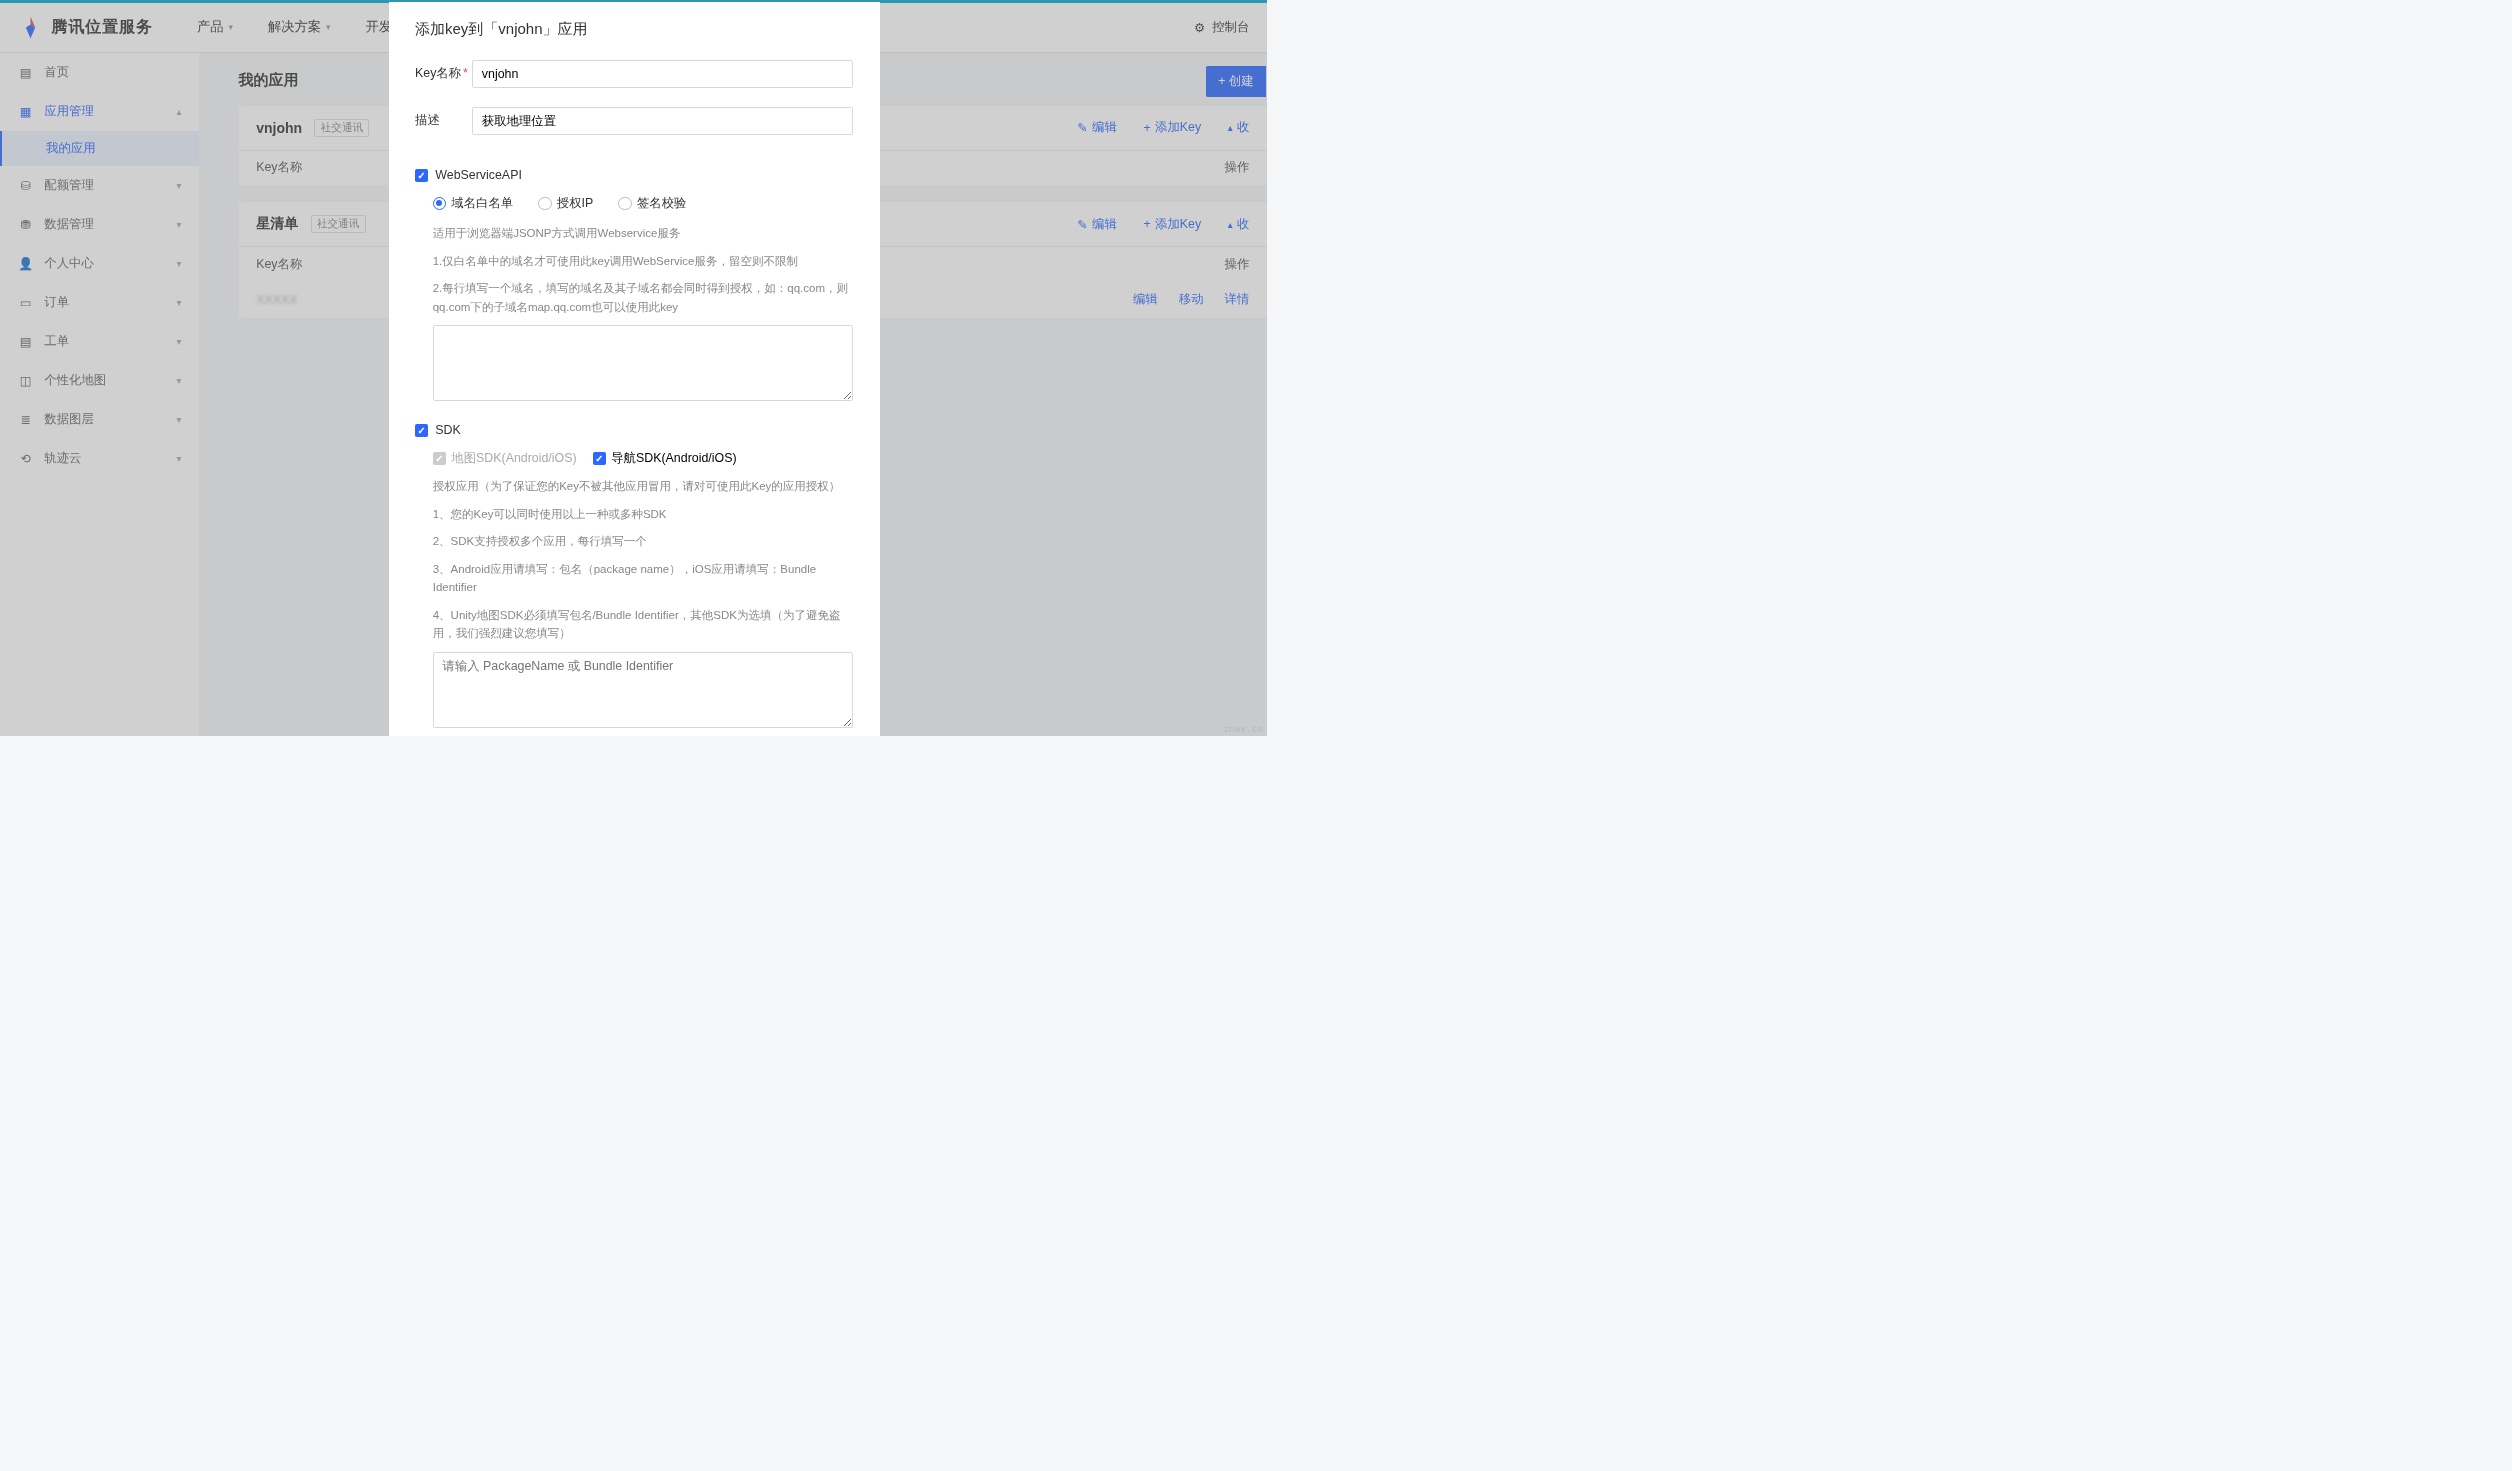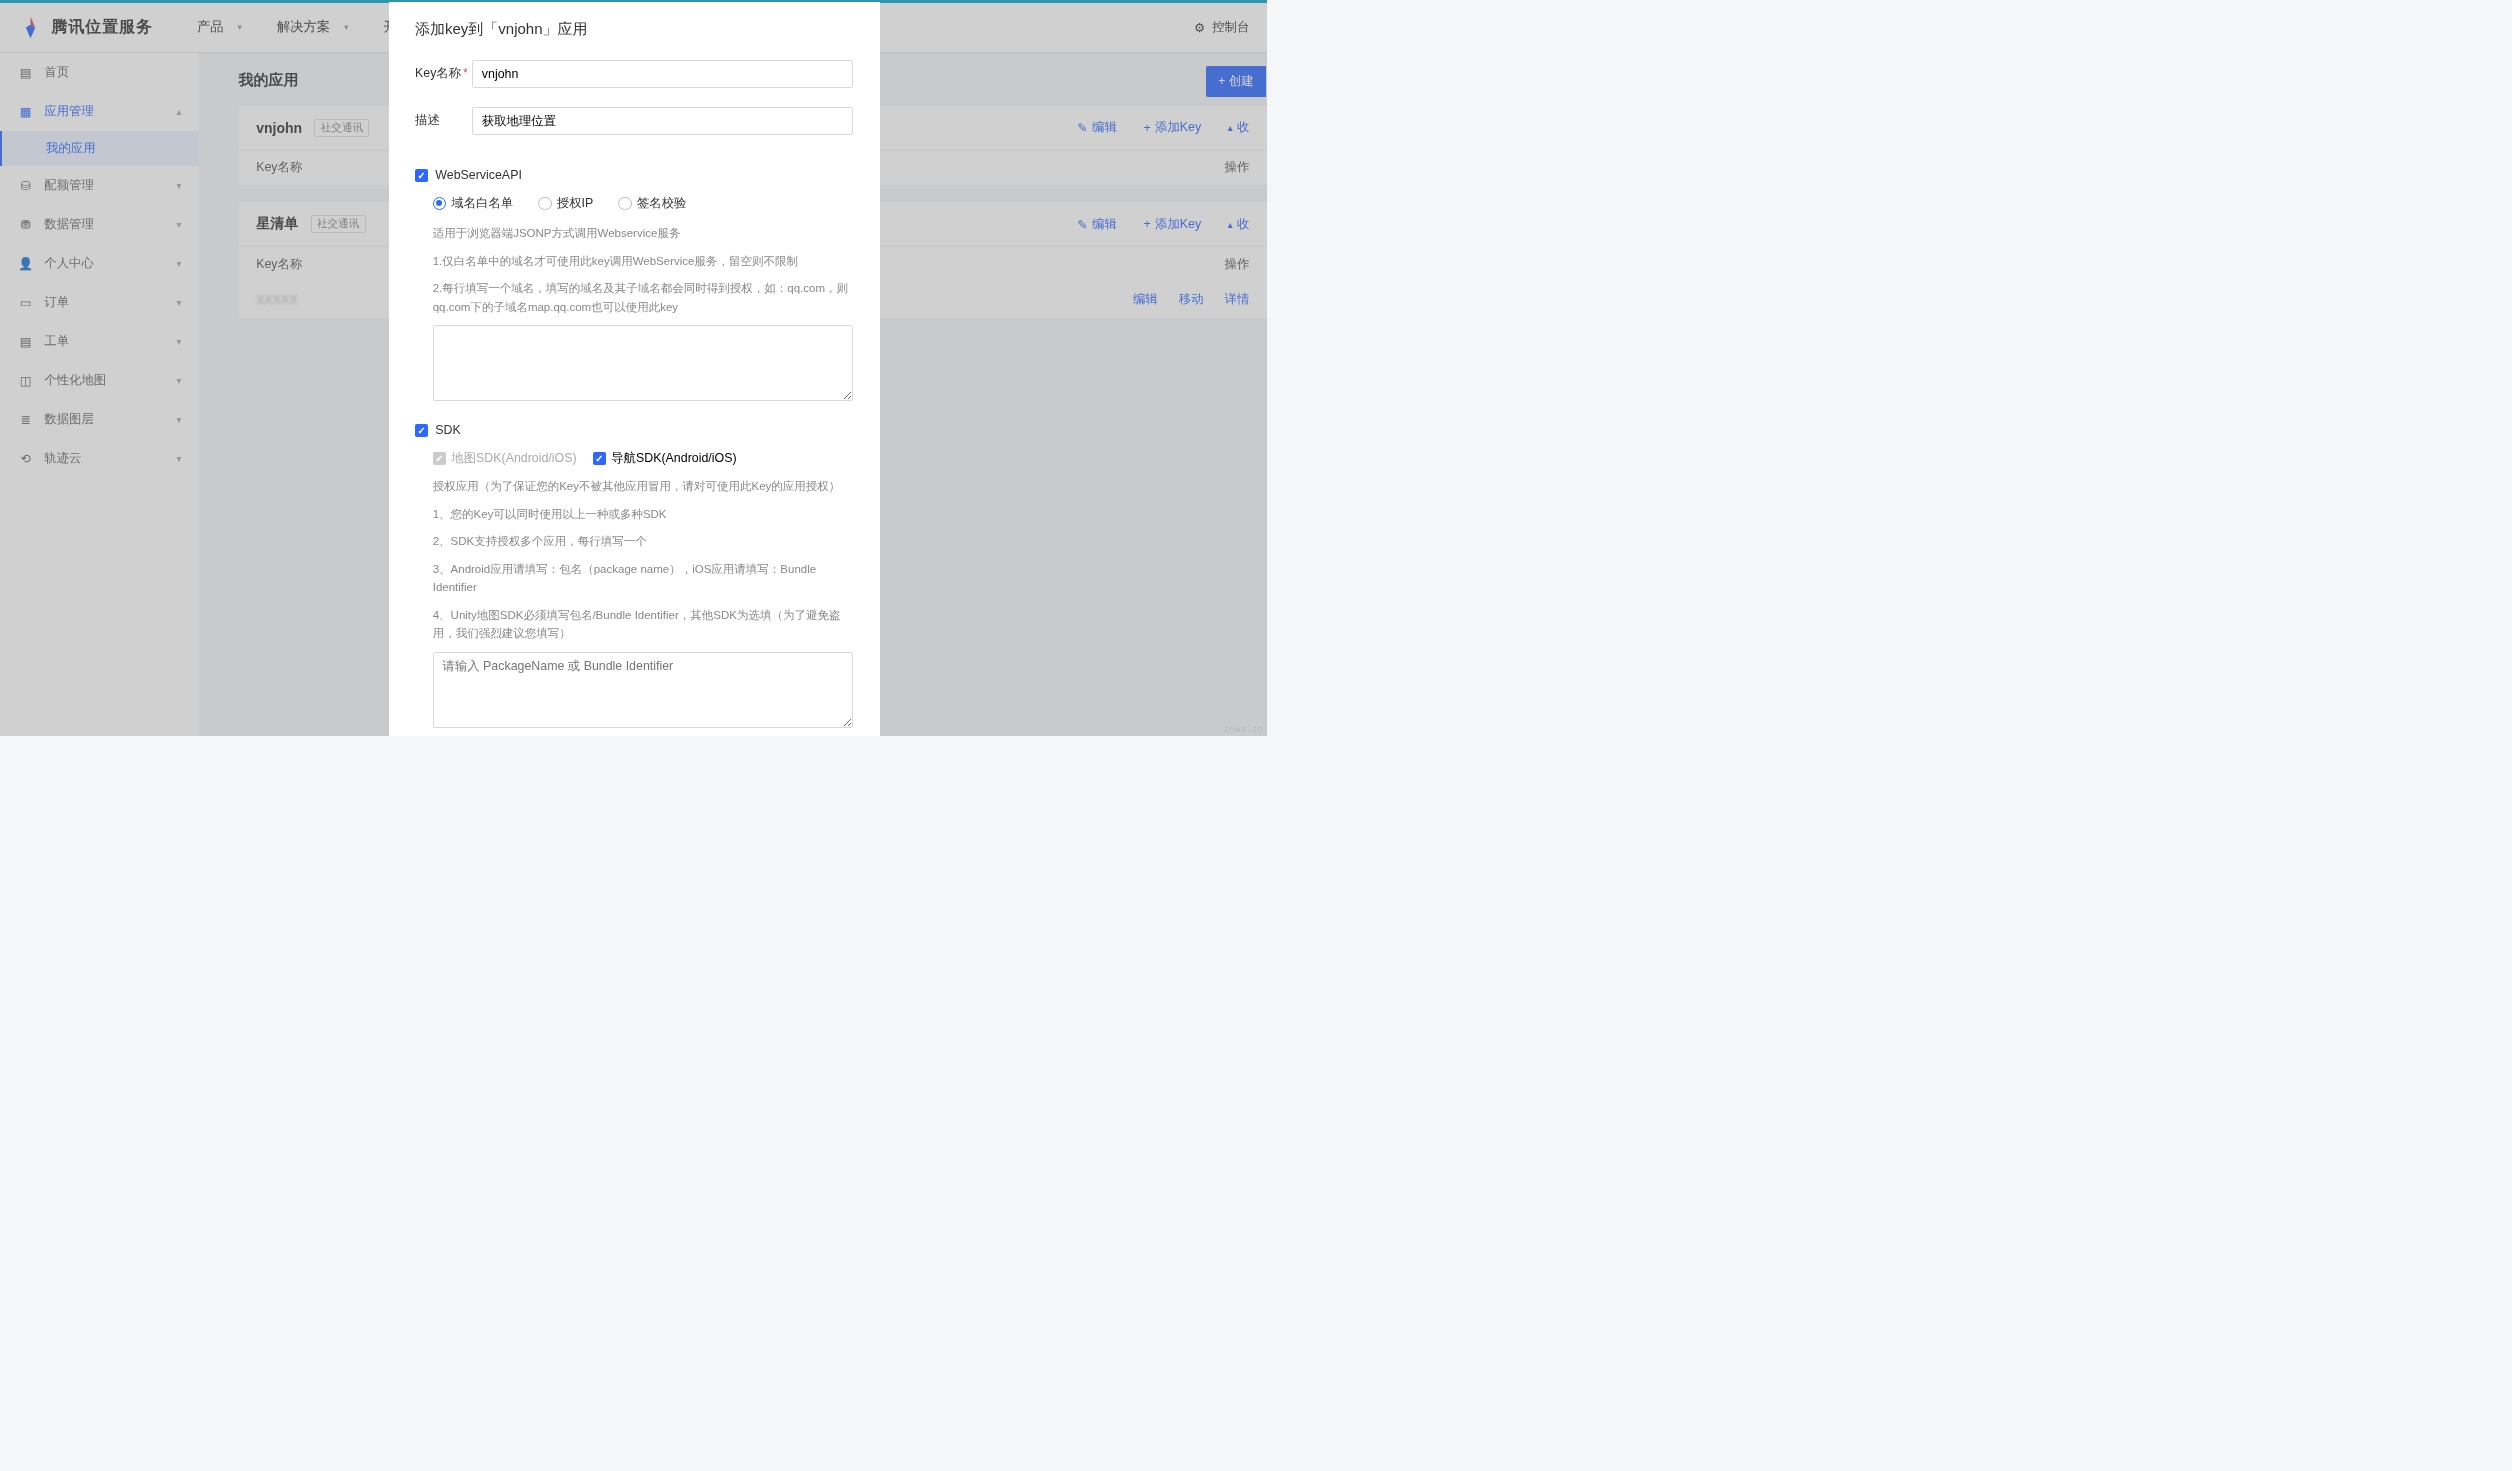--- a/index.html
+++ b/index.html
@@ -6,21 +6,21 @@
     body { background: #f5f6f7; overflow: hidden; width: 1267px; height: 736px; position: relative; }
 
     
     .top-accent { height: 2.7px; background: #00a9ce; }
     .header { height: 50px; background: #fff; display: flex; align-items: center; padding: 0 17.7px; border-bottom: 0.9px solid #e5e5e5; }
     .logo-wrap { display: flex; align-items: center; gap: 8.8px; }
     .logo-icon { width: 25px; height: 25px; position: relative; }
     .logo-icon svg { width: 25px; height: 25px; }
     .logo-text { font-size: 16px; font-weight: 700; color: #333; letter-spacing: 0.9px; }
     .nav { display: flex; gap: 35px; margin-left: 44px; }
-    .nav-item { font-size: 13.3px; color: #333; display: flex; align-items: center; gap: 14px; cursor: pointer; }
+    .nav-item { font-size: 13.3px; color: #333; display: flex; align-items: center; gap: 5px; cursor: pointer; }
     .nav-item .caret { font-size: 8.8px; color: #999; }
     .header-right { margin-left: auto; display: flex; align-items: center; gap: 7px; font-size: 12.4px; color: #333; cursor: pointer; }
 
     
     .sidebar { position: absolute; left: 0; top: 53px; width: 199px; bottom: 0; background: #fff; }
     .side-item { height: 39px; display: flex; align-items: center; padding: 0 17.7px; font-size: 12.4px; color: #666; cursor: pointer; position: relative; }
     .side-item.active { color: #2c68ff; }
     .side-item .side-icon { width: 16px; margin-right: 10.6px; color: #666; display: inline-flex; align-items: center; justify-content: center; }
     .side-item.active .side-icon { color: #2c68ff; }
     .side-item .expand { margin-left: auto; color: #aaa; font-size: 9.7px; }

